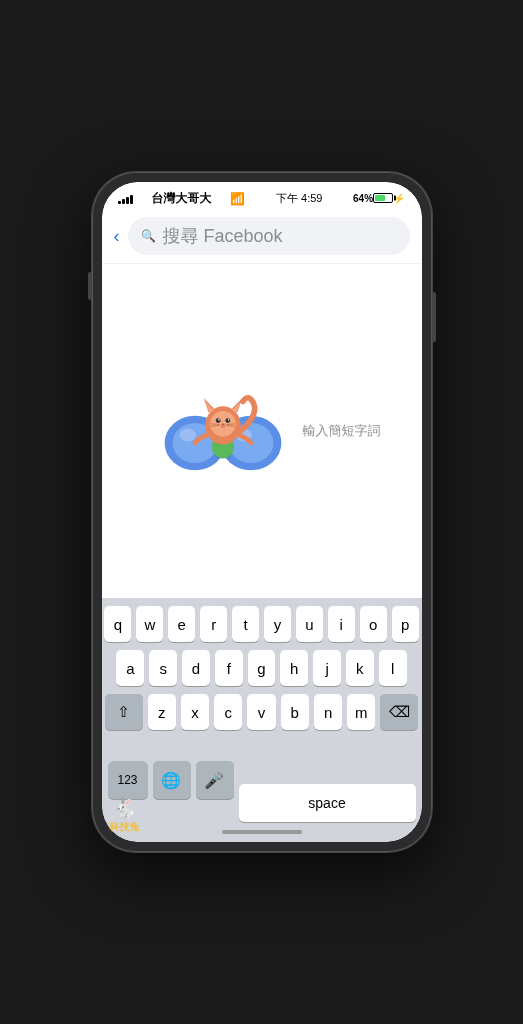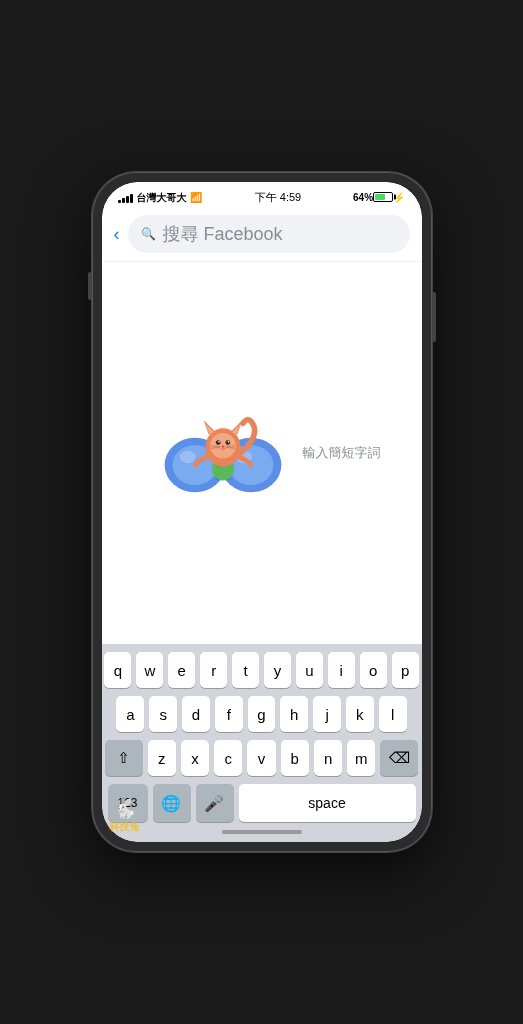--- a/index.html
+++ b/index.html
@@ -66,22 +66,22 @@
       background: #fff;
       padding: 8px 16px 4px;
       display: flex;
       justify-content: space-between;
       align-items: center;
       flex-shrink: 0;
     }
     .status-left {
       display: flex;
       align-items: center;
-      gap: 4px;
-      font-size: 10px;
+      gap: 19px;
+      font-size: 12px;
       font-weight: 600;
       color: #000;
       justify-content: flex-end;
     }
     .signal-bars {
       display: flex;
       align-items: flex-end;
       gap: 1px;
       height: 10px;
     }
@@ -277,20 +277,21 @@
       border-radius: 5px;
       height: 38px;
       flex: 1;
       display: flex;
       align-items: center;
       justify-content: center;
       font-size: 14px;
       color: #000;
       cursor: pointer;
       box-shadow: 0 1px 0 #999;
+      margin-top: 46px;
     }
     .key-search {
       background: #1877f2;
       border-radius: 5px;
       height: 38px;
       width: 72px;
       display: flex;
       align-items: center;
       justify-content: center;
       font-size: 14px;

